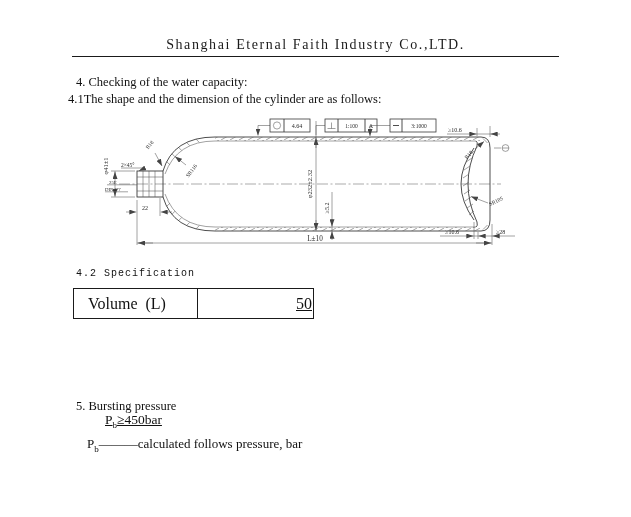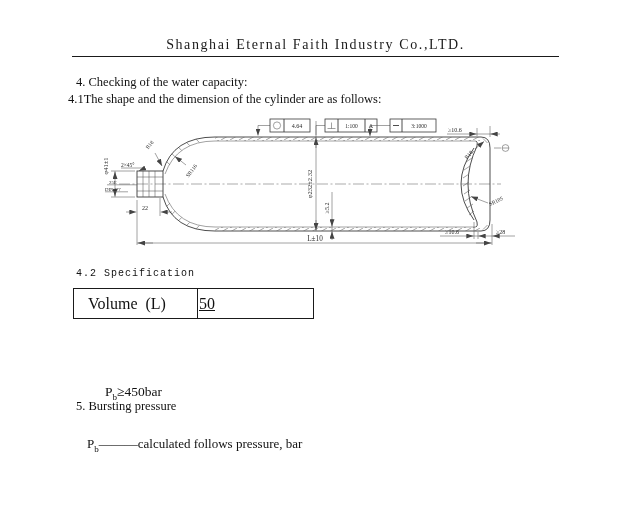--- a/index.html
+++ b/index.html
@@ -20,23 +20,23 @@
   .p-s4  { position:absolute; top:75px;  left:76px; font-size:12.5px; }
   .p-s41 { position:absolute; top:92px;  left:68px; font-size:12.5px; }
   svg.drawing { position:absolute; top:108px; left:95px; }
   .spec-title {
     position:absolute; top:260px; left:76px;
     font-family:Liberation Mono, monospace; font-size:10px; letter-spacing:1px;margin-top:8px;
   }
   .spec-table { position:absolute; top:288px; left:73px; border-collapse:collapse; background:#fff; }
   .spec-table td { border:1.4px solid #1a1a1a; font-size:16px; height:27px; }
   .spec-table td.lab { width:108px; padding-left:14px; white-space:pre; }
-  .spec-table td.val { width:113px; text-align:left;text-decoration:underline; }
+  .spec-table td.val { width:113px; text-align:right;text-decoration:underline; }
   .p-s5    { position:absolute; top:399px; left:76px; font-size:12.5px; }
-  .formula { position:absolute; top:384px; left:105px; font-size:13.5px; }
+  .formula { position:absolute; top:412px; left:105px; font-size:13.5px;text-decoration:underline; }
   .note    { position:absolute; top:436px; left:87px;  font-size:13px; }
   sub.pb { font-size:9px; }
   
   .main { stroke:#3a3a3a; stroke-width:0.9;  fill:none; }
   .thin { stroke:#555;    stroke-width:0.55; fill:none; }
   .cl   { stroke:#555;    stroke-width:0.5;  fill:none; stroke-dasharray:11 2.5 2 2.5; }
   svg.drawing text { fill:#2a2a2a; font-family:"Liberation Serif", serif; }
   .t45 { font-size:4.8px; } .t55 { font-size:5.5px; } .t6 { font-size:6px; }
   .t65 { font-size:6.5px; } .t7 { font-size:7.2px; }
   .frame { fill:#fff; stroke:#3a3a3a; stroke-width:0.8; }

